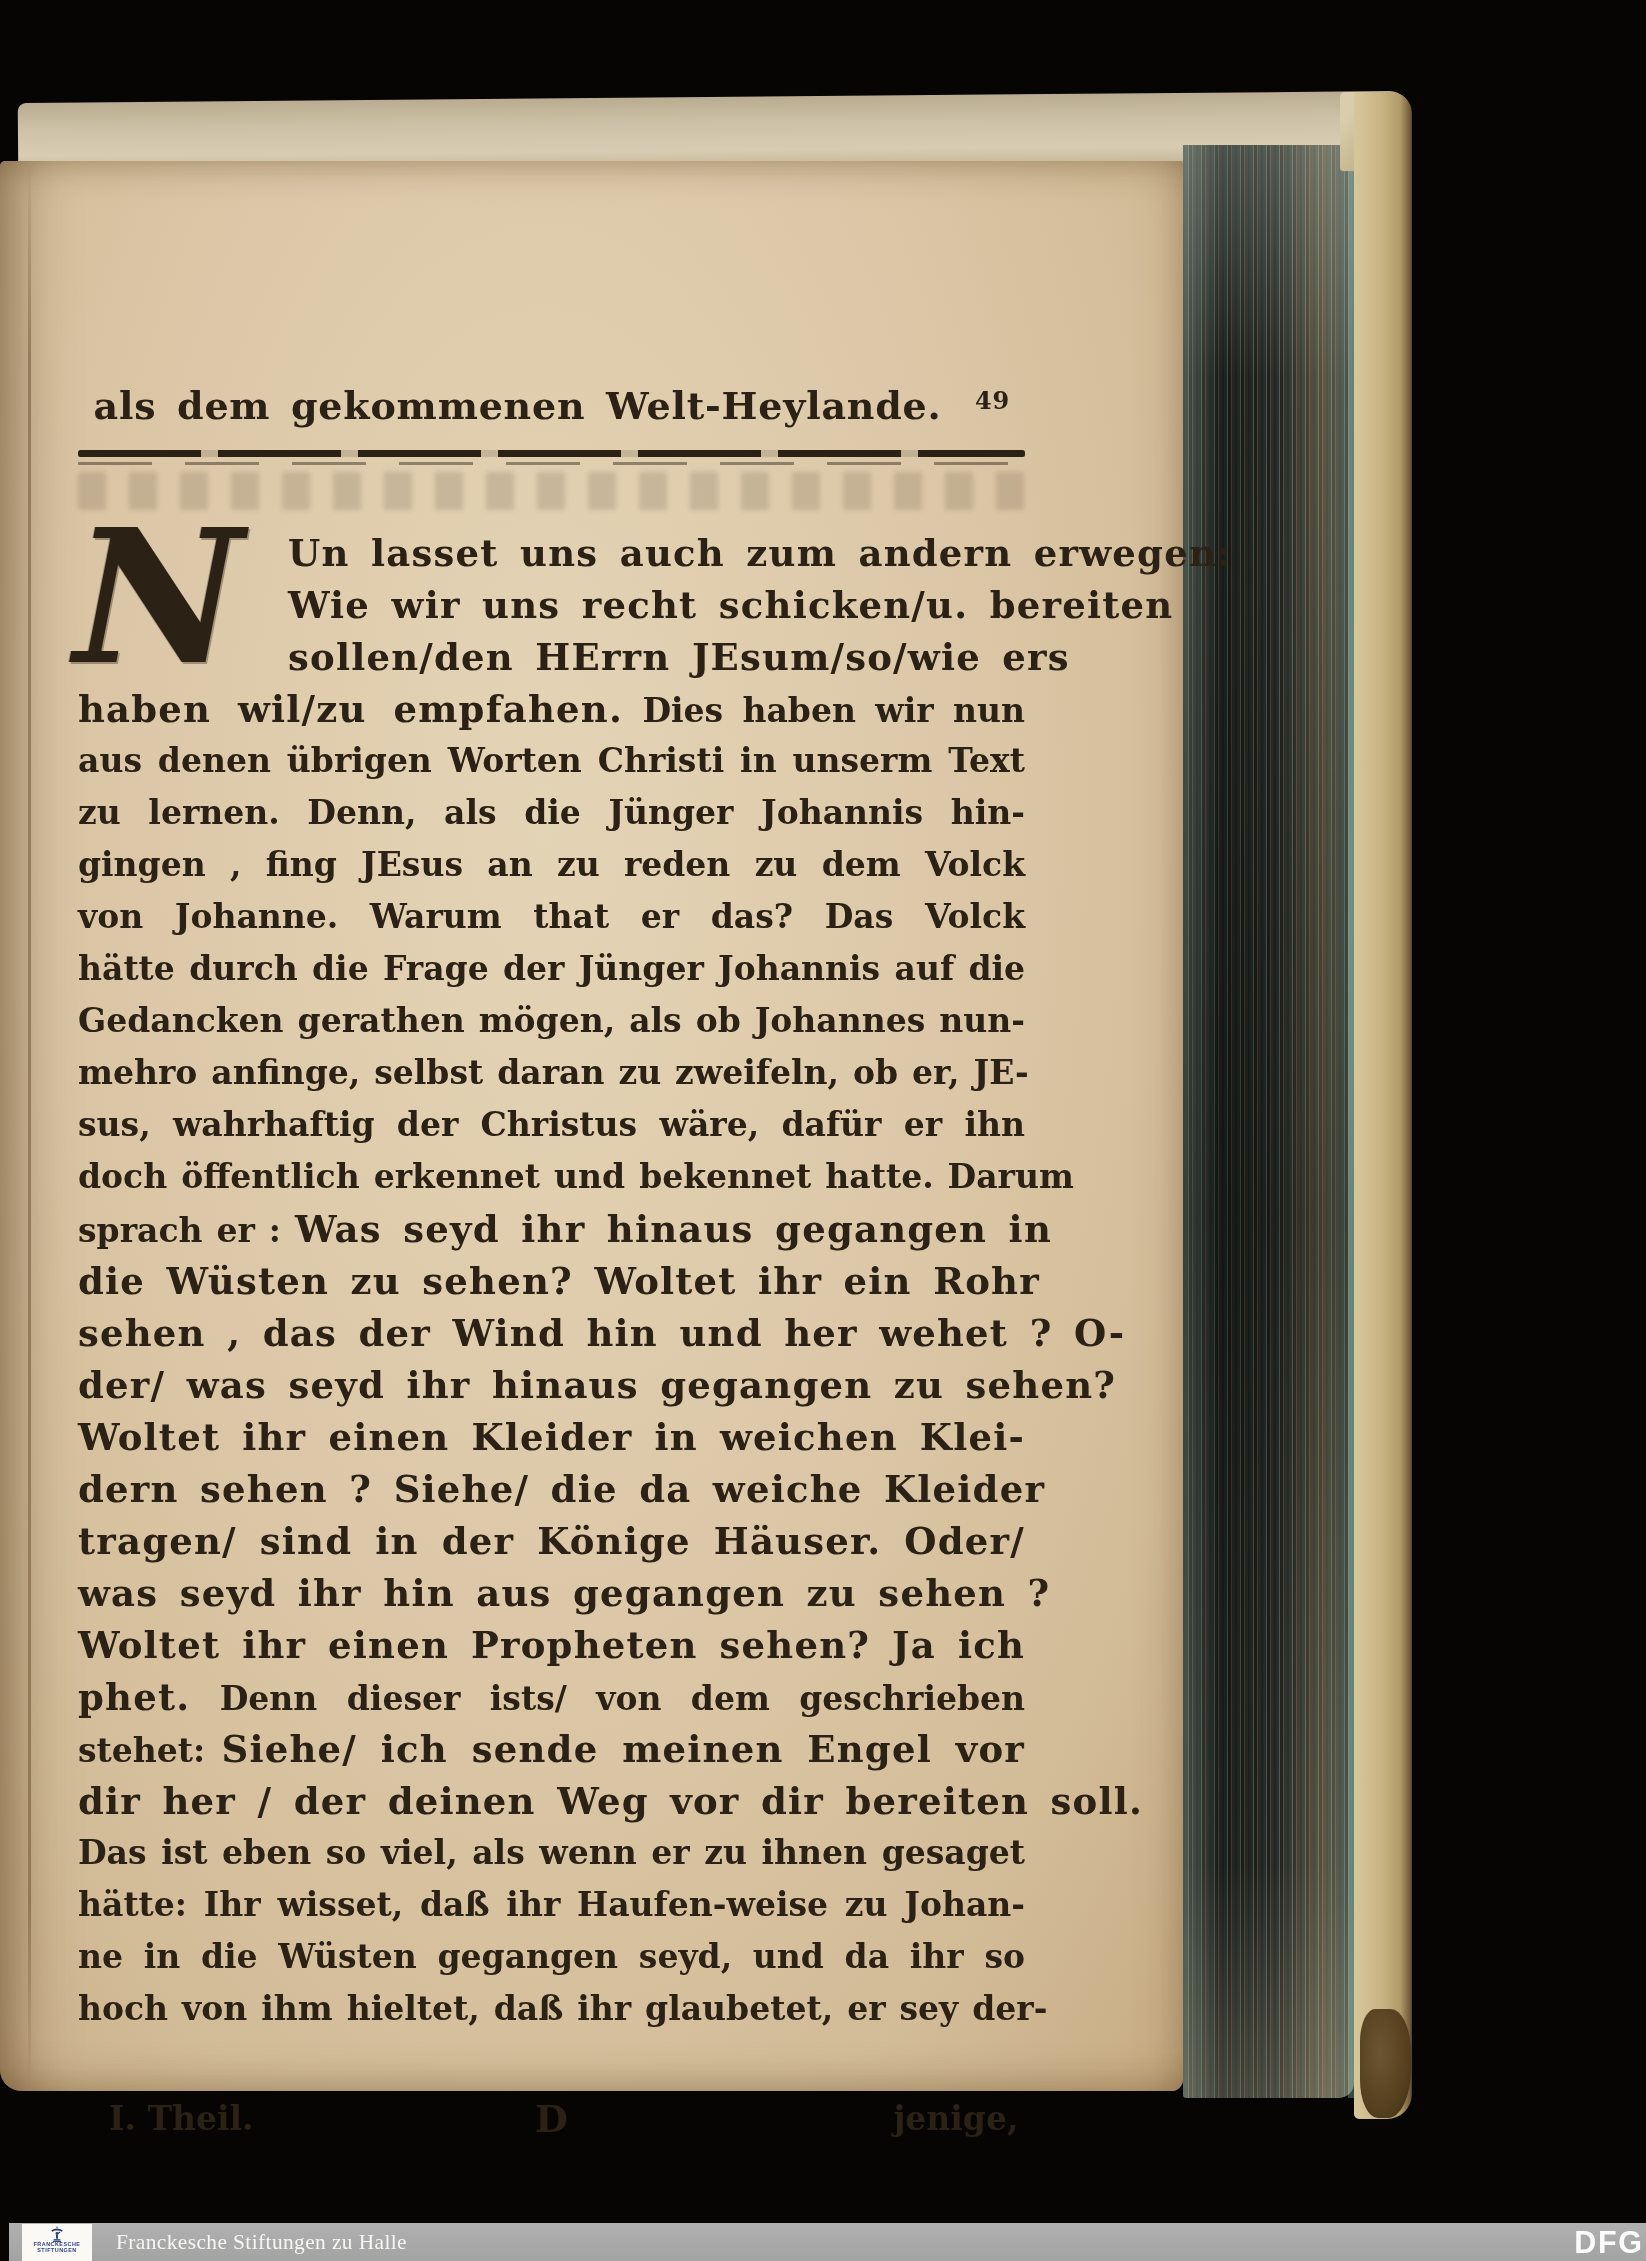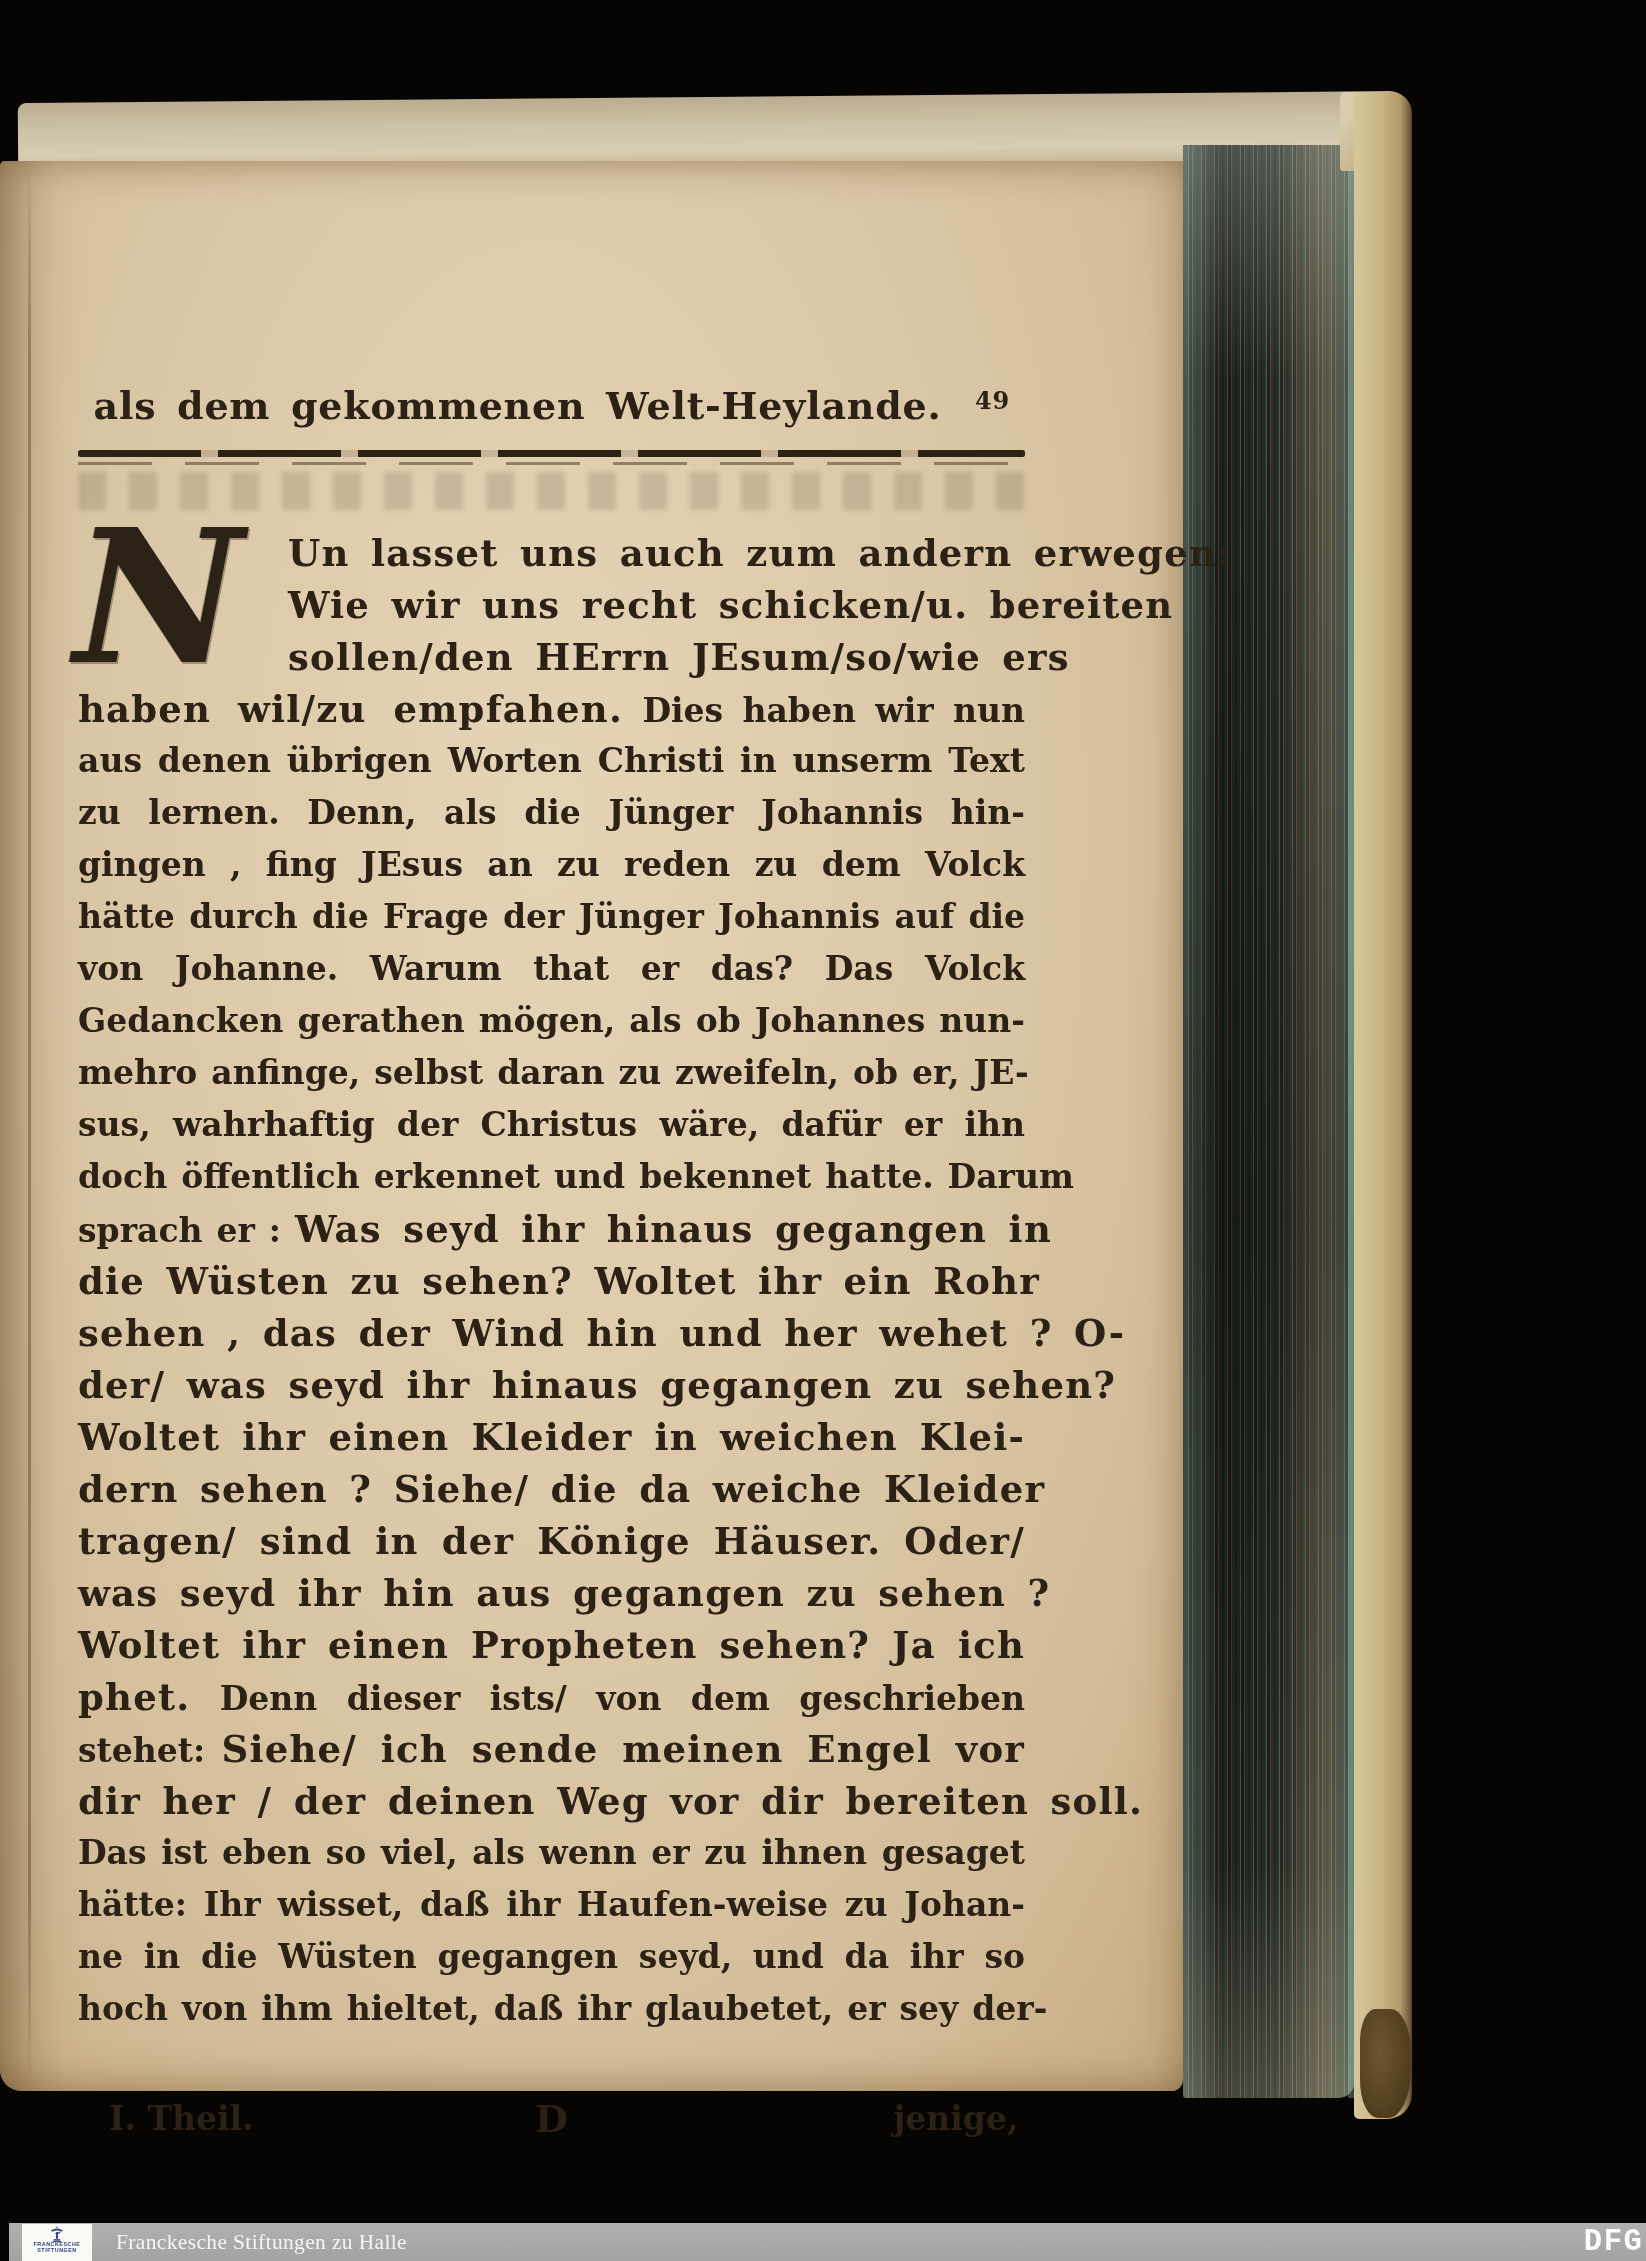--- a/index.html
+++ b/index.html
@@ -82,21 +82,21 @@
   .viewer-bar{position:absolute;left:9px;bottom:0;width:100%;height:38px;
     background:linear-gradient(180deg,#b0b0b0,#a3a3a3);}
   .inst-logo-box{position:absolute;left:13px;bottom:0;width:70px;height:37px;background:#faf9f6;
     display:flex;flex-direction:column;align-items:center;justify-content:flex-start;padding-top:1.6px;box-sizing:border-box;}
   .inst-logo-box svg{display:block;}
   .logo-caption{font-family:"Liberation Sans",sans-serif;font-size:5.4px;line-height:5.8px;
     color:var(--logo-blue);letter-spacing:0.5px;text-align:center;font-weight:bold;}
   .inst-label{position:absolute;left:107px;top:50%;transform:translateY(-50%);
     font-family:"Liberation Serif",serif;font-size:21.4px;color:var(--white);letter-spacing:0.4px;}
   .funder-logo{position:absolute;right:11.5px;top:50%;transform:translateY(-50%);
-    font-family:Liberation Mono, monospace;font-weight:900;font-size:30.5px;color:#fbfbfb;letter-spacing:1.6px;}
+    font-family:Liberation Sans, sans-serif;font-weight:900;font-size:30.5px;color:#fbfbfb;letter-spacing:1.6px;}
 </style>
 </head>
 <body>
 
 <div class="stage">
 
   <div class="vellum-top"></div>
 
   <div class="fore-edge">
     <div class="fore-edge-highlight"></div>
@@ -121,22 +121,22 @@
       <div class="dropcap">N</div>
 
       <div class="text-lines">
           <div class="line indent"><span class="em">Un lasset uns auch zum andern erwegen:</span></div>
           <div class="line indent"><span class="em">Wie wir uns recht schicken/u. bereiten</span></div>
           <div class="line indent"><span class="em">sollen/den HErrn JEsum/so/wie ers</span></div>
           <div class="line"><span class="em">haben wil/zu empfahen.</span><span> Dies haben wir nun</span></div>
           <div class="line"><span>aus denen übrigen Worten Christi in unserm Text</span></div>
           <div class="line"><span>zu lernen.  Denn, als die Jünger Johannis hin-</span></div>
           <div class="line"><span>gingen , fing JEsus an zu reden zu dem Volck</span></div>
+          <div class="line"><span>von Johanne. Warum that er das? Das Volck</span></div>
           <div class="line"><span>hätte durch die Frage der Jünger Johannis auf die</span></div>
-          <div class="line"><span>von Johanne. Warum that er das? Das Volck</span></div>
           <div class="line"><span>Gedancken gerathen mögen, als ob Johannes nun-</span></div>
           <div class="line"><span>mehro anfinge, selbst daran zu zweifeln, ob er, JE-</span></div>
           <div class="line"><span>sus, wahrhaftig der Christus wäre, dafür er ihn</span></div>
           <div class="line"><span>doch öffentlich erkennet und bekennet hatte. Darum</span></div>
           <div class="line"><span>sprach er : </span><span class="em">Was seyd ihr hinaus gegangen in</span></div>
           <div class="line"><span class="em">die Wüsten zu sehen?  Woltet ihr ein Rohr</span></div>
           <div class="line"><span class="em">sehen , das der Wind hin und her wehet ? O-</span></div>
           <div class="line"><span class="em">der/ was seyd ihr hinaus gegangen zu sehen?</span></div>
           <div class="line"><span class="em">Woltet ihr einen Kleider in weichen Klei-</span></div>
           <div class="line"><span class="em">dern sehen ?  Siehe/ die da weiche Kleider</span></div>

